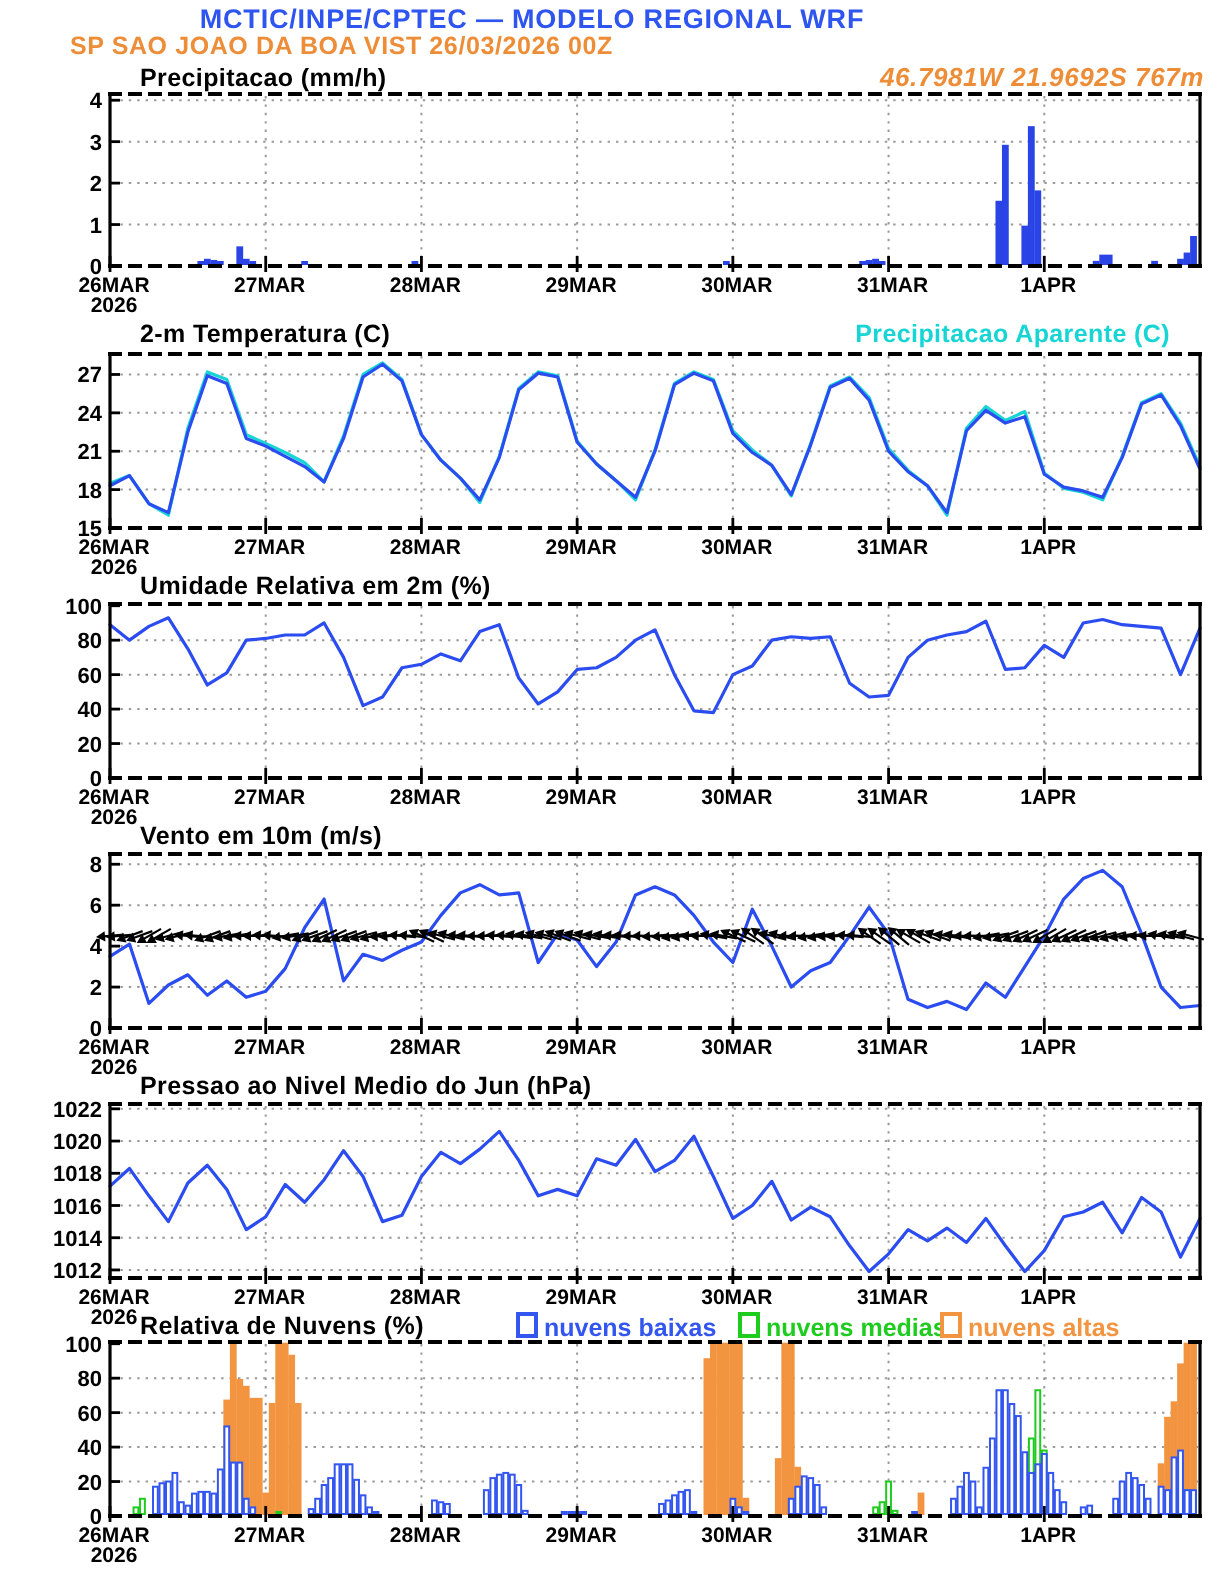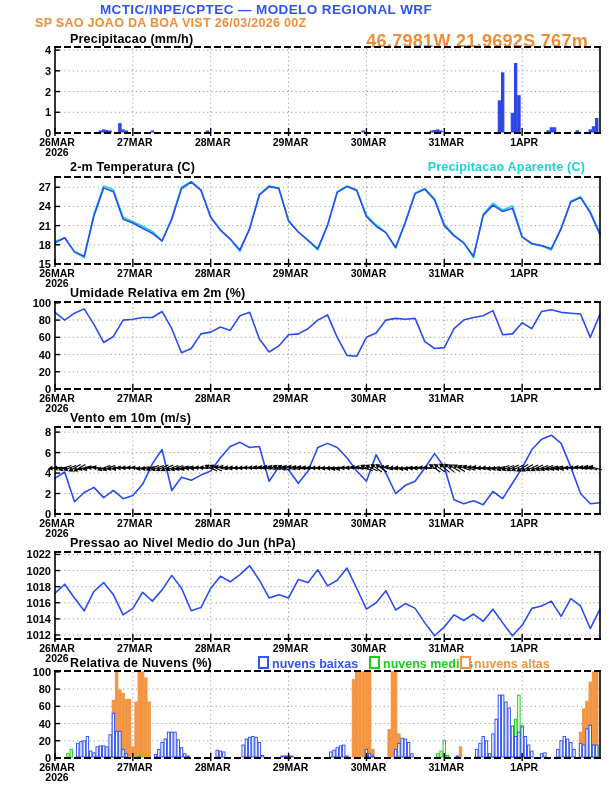--- a/index.html
+++ b/index.html
@@ -1,20 +1,20 @@
 <!DOCTYPE html>
 <html><head>
 <meta charset="utf-8">
 <style>
   html,body{margin:0;padding:0;}
   body{width:612px;height:792px;background:#ffffff;position:relative;
        font-family:"Liberation Sans",sans-serif;font-weight:bold;overflow:hidden;}
   .hline1{position:absolute;top:2px;left:0;width:532px;text-align:center;font-size:13.5px;letter-spacing:.4px;}
   .hline2{position:absolute;top:16px;left:35px;font-size:12.5px;letter-spacing:.3px;}
-  .hline3{position:absolute;top:31px;right:24px;font-size:18px;letter-spacing:.3px;}
+  .hline3{position:absolute;top:31px;right:10px;font-size:13px;letter-spacing:.3px;font-style:italic;}
   .ptitle{position:absolute;left:70px;font-size:12.5px;color:#000;letter-spacing:.2px;white-space:nowrap;}
   .ptitle2{position:absolute;font-size:12.5px;letter-spacing:.2px;white-space:nowrap;}
   .legend-item{position:absolute;top:656px;font-size:12.5px;white-space:nowrap;}
   .sq{display:inline-block;width:7px;height:9px;border:2px solid #000;background:#fff;margin-right:3px;vertical-align:-1px;}
   svg{position:absolute;top:0;left:0;}
   svg text{font-family:"Liberation Sans",sans-serif;font-weight:bold;fill:#000;}
 </style>
 </head>
 <body>
 
@@ -25,21 +25,21 @@
 <div class="ptitle" style="top:32px">Precipitacao (mm/h)</div>
 <div class="ptitle" style="top:160px">2-m Temperatura (C)</div>
 <div class="ptitle2" style="top: 160px; right: 27px; color: rgb(24, 213, 213);">Precipitacao Aparente (C)</div>
 <div class="ptitle" style="top:286px">Umidade Relativa em 2m (%)</div>
 <div class="ptitle" style="top:411px">Vento em 10m (m/s)</div>
 <div class="ptitle" style="top:536px">Pressao ao Nivel Medio do Jun (hPa)</div>
 <div class="ptitle" style="top:656px">Relativa de Nuvens (%)</div>
 
 <div class="legend-item" style="left: 246px; color: rgb(51, 85, 240); padding-left: 12px;"><span class="sq" style="border-color: rgb(51, 85, 240);"></span><span>nuvens baixas</span></div>
 <div class="legend-item" style="left: 369px; color: rgb(30, 204, 30);"><span class="sq" style="border-color: rgb(30, 204, 30);"></span><span>nuvens medias</span></div>
-<div class="legend-item" style="left: 460px; color: rgb(242, 148, 64);"><span class="sq" style="border-color: rgb(242, 148, 64);"></span><span>nuvens altas</span></div>
+<div class="legend-item" style="left: 470px; color: rgb(242, 148, 64);"><span class="sq" style="border-color: rgb(242, 148, 64);"></span><span>nuvens altas</span></div>
 
 <svg id="plot" width="612" height="792" viewBox="0 0 612 792">
     <line x1="132.85714285714283" y1="48" x2="132.85714285714283" y2="132" stroke="#9a9a9a" stroke-width="1" stroke-dasharray="1.2 3"></line>
     <line x1="210.7142857142857" y1="48" x2="210.7142857142857" y2="132" stroke="#9a9a9a" stroke-width="1" stroke-dasharray="1.2 3"></line>
     <line x1="288.57142857142856" y1="48" x2="288.57142857142856" y2="132" stroke="#9a9a9a" stroke-width="1" stroke-dasharray="1.2 3"></line>
     <line x1="366.4285714285714" y1="48" x2="366.4285714285714" y2="132" stroke="#9a9a9a" stroke-width="1" stroke-dasharray="1.2 3"></line>
     <line x1="444.2857142857143" y1="48" x2="444.2857142857143" y2="132" stroke="#9a9a9a" stroke-width="1" stroke-dasharray="1.2 3"></line>
     <line x1="522.1428571428571" y1="48" x2="522.1428571428571" y2="132" stroke="#9a9a9a" stroke-width="1" stroke-dasharray="1.2 3"></line>
     <line x1="55" y1="133" x2="60" y2="133" stroke="#000" stroke-width="1.4"></line>
     <text x="51" y="137" font-size="11" text-anchor="end">0</text>

